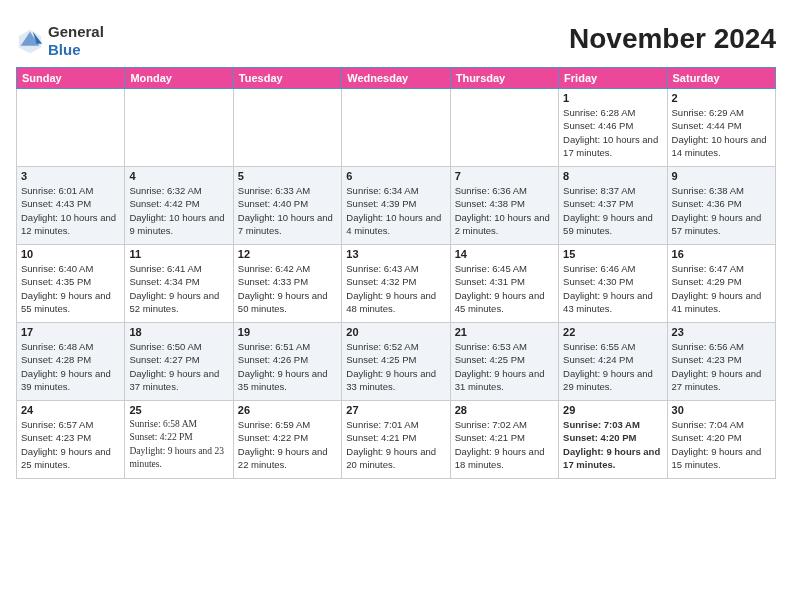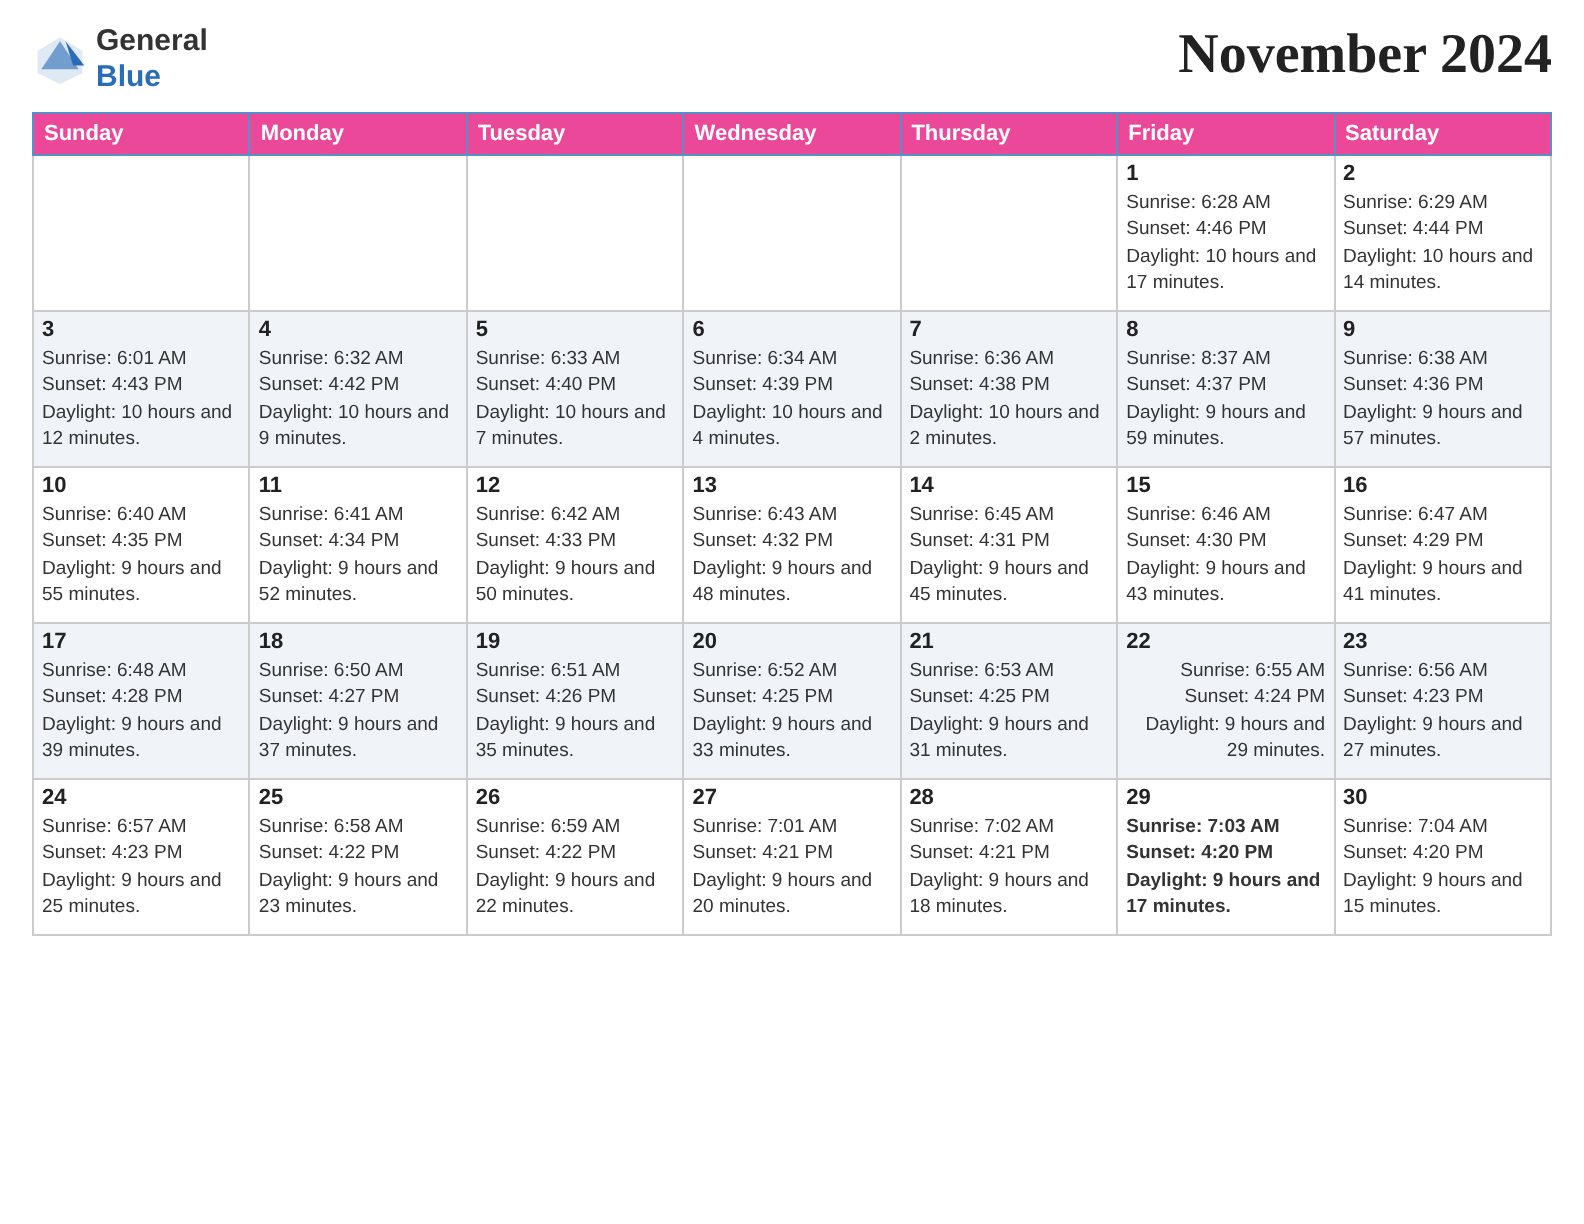--- a/index.html
+++ b/index.html
@@ -7,20 +7,21 @@
       font-family: Arial, sans-serif;
       background: #fff;
       width: 792px;
       height: 612px;
       overflow: hidden;
     }
     .page {
       width: 792px;
       height: 524px;
       padding: 12px 16px;
+      margin-top: 11px;
     }
     .header {
       display: flex;
       justify-content: space-between;
       align-items: flex-start;
       margin-bottom: 8px;
     }
     .logo {
       display: flex;
       align-items: center;
@@ -32,21 +33,20 @@
       line-height: 1.2;
     }
     .logo-text .general { color: #333; }
     .logo-text .blue { color: #2a6db5; }
     .logo-icon {
       width: 28px;
       height: 28px;
     }
     .title-block {
       text-align: left;
-      font-family: Liberation Serif, serif;
     }
     .month-title {
       font-size: 28px;
       font-weight: bold;
       color: #222;
     }
     .location {
       font-size: 14px;
       color: #444;
     }
@@ -257,41 +257,41 @@
 Daylight: 9 hours and 33 minutes.</div>
           </td>
           <td>
             <span class="day-num">21</span>
             <div class="day-info" style="white-space: pre-line;">Sunrise: 6:53 AM
 Sunset: 4:25 PM
 Daylight: 9 hours and 31 minutes.</div>
           </td>
           <td>
             <span class="day-num">22</span>
-            <div class="day-info" style="white-space: pre-line; text-align: right;">Sunrise: 6:55 AM
+            <div class="day-info" style="white-space: pre-line;">Sunrise: 6:55 AM
 Sunset: 4:24 PM
 Daylight: 9 hours and 29 minutes.</div>
           </td>
           <td>
             <span class="day-num">23</span>
             <div class="day-info" style="white-space: pre-line;">Sunrise: 6:56 AM
 Sunset: 4:23 PM
 Daylight: 9 hours and 27 minutes.</div>
           </td>
         </tr>
         <tr>
           <td>
             <span class="day-num">24</span>
             <div class="day-info" style="white-space: pre-line;">Sunrise: 6:57 AM
 Sunset: 4:23 PM
 Daylight: 9 hours and 25 minutes.</div>
           </td>
           <td>
             <span class="day-num">25</span>
-            <div class="day-info" style="white-space: pre-line;">Sunrise: 6:58 AM
+            <div class="day-info" style="white-space: pre-line; font-family: Liberation Serif, serif;">Sunrise: 6:58 AM
 Sunset: 4:22 PM
 Daylight: 9 hours and 23 minutes.</div>
           </td>
           <td>
             <span class="day-num">26</span>
             <div class="day-info" style="white-space: pre-line;">Sunrise: 6:59 AM
 Sunset: 4:22 PM
 Daylight: 9 hours and 22 minutes.</div>
           </td>
           <td>

